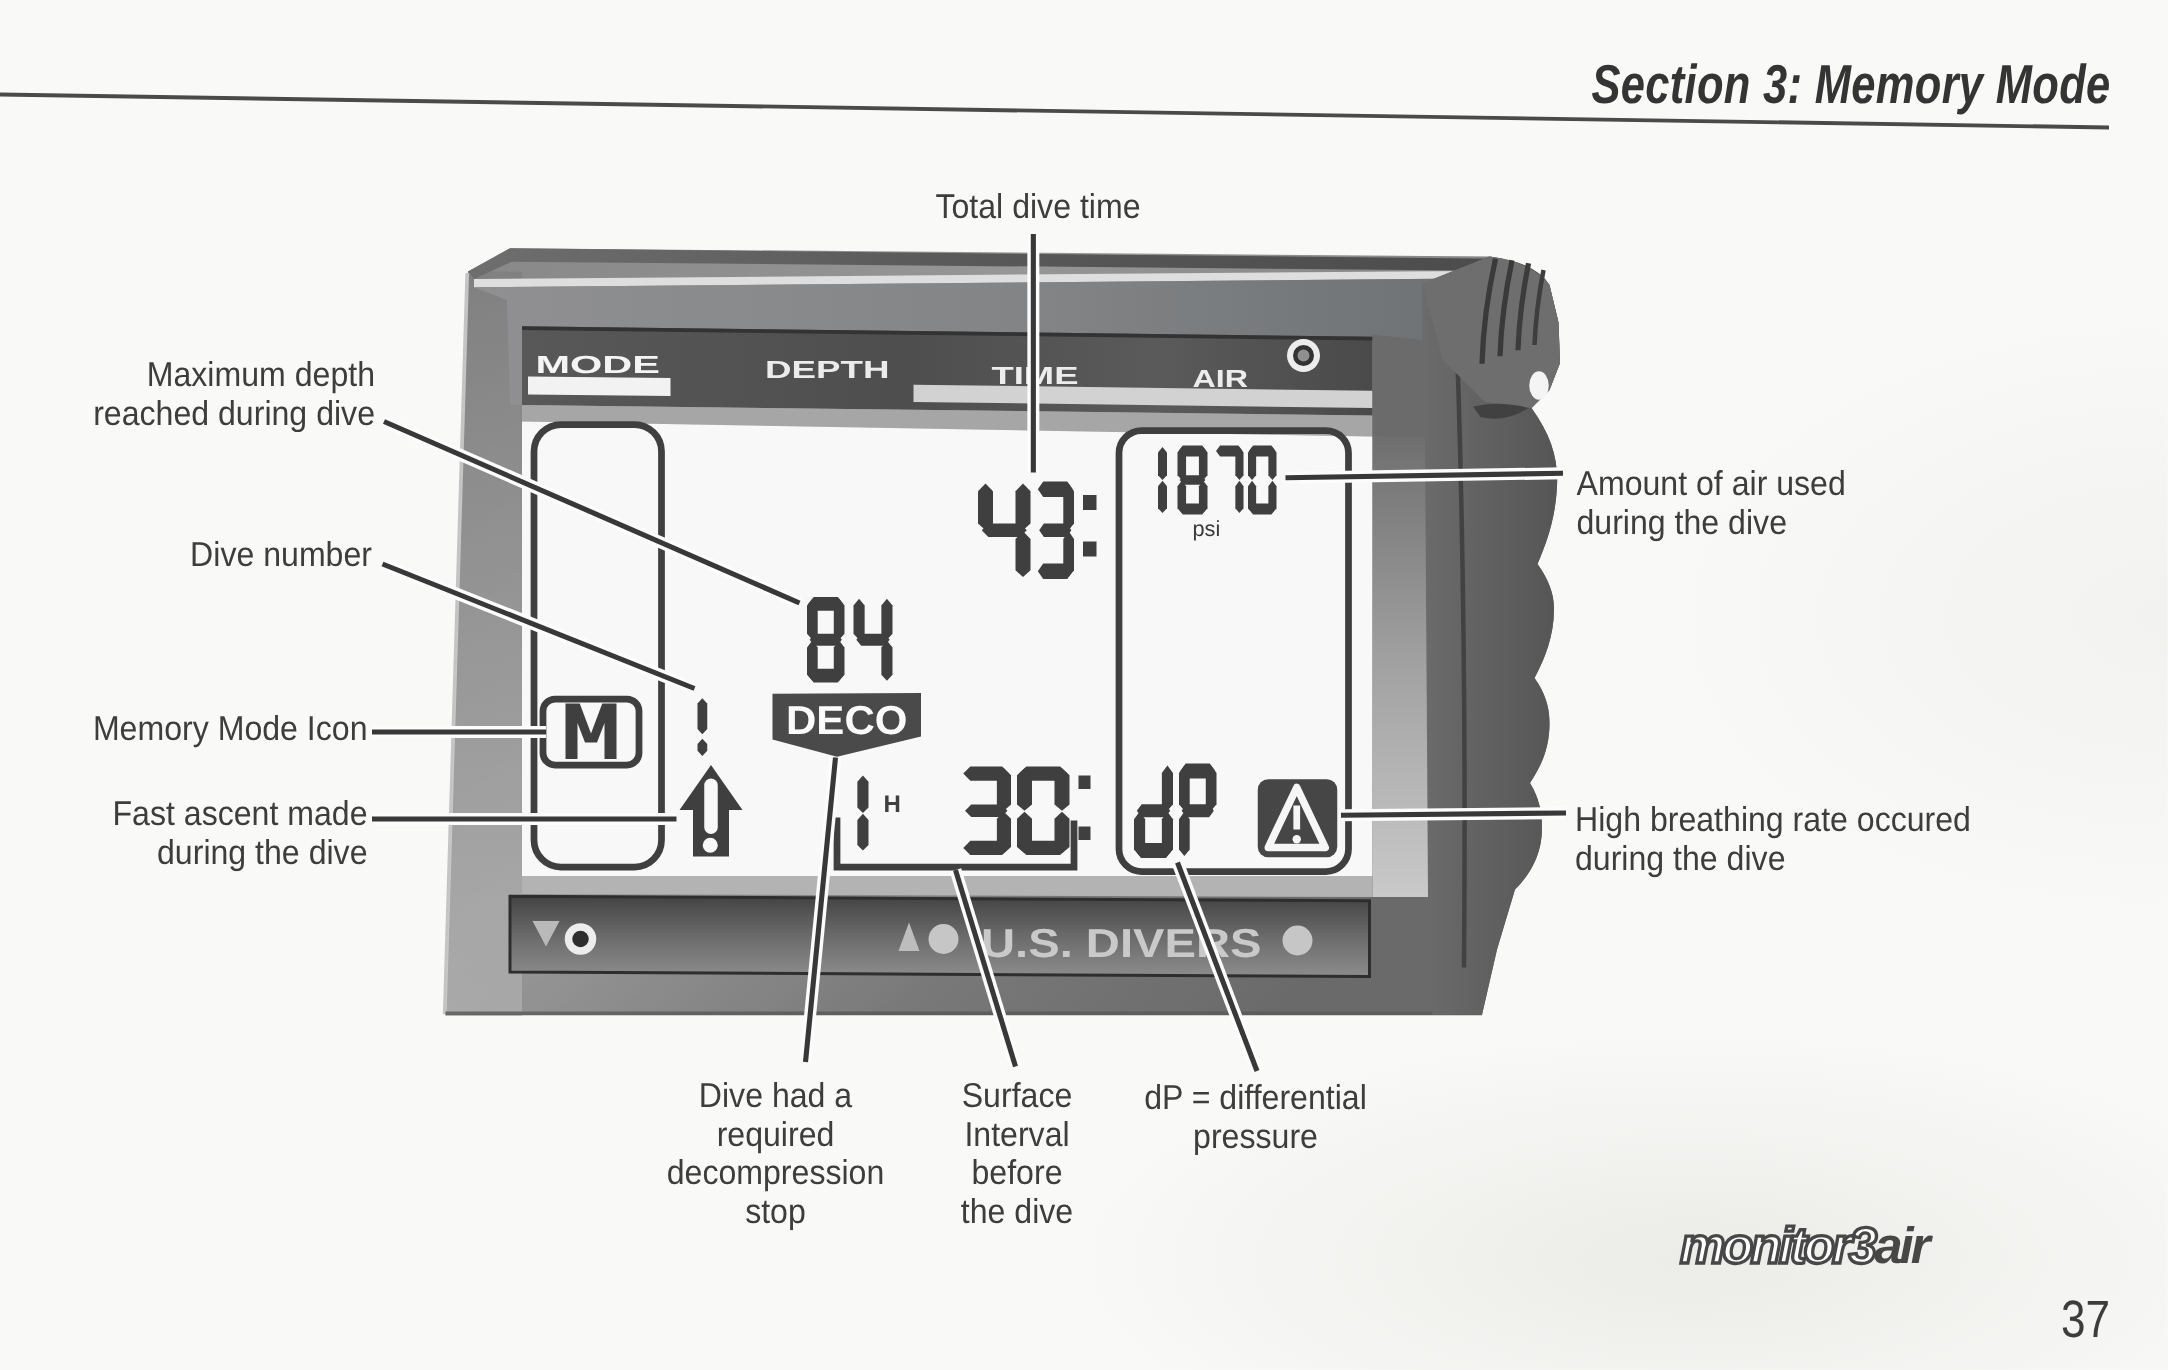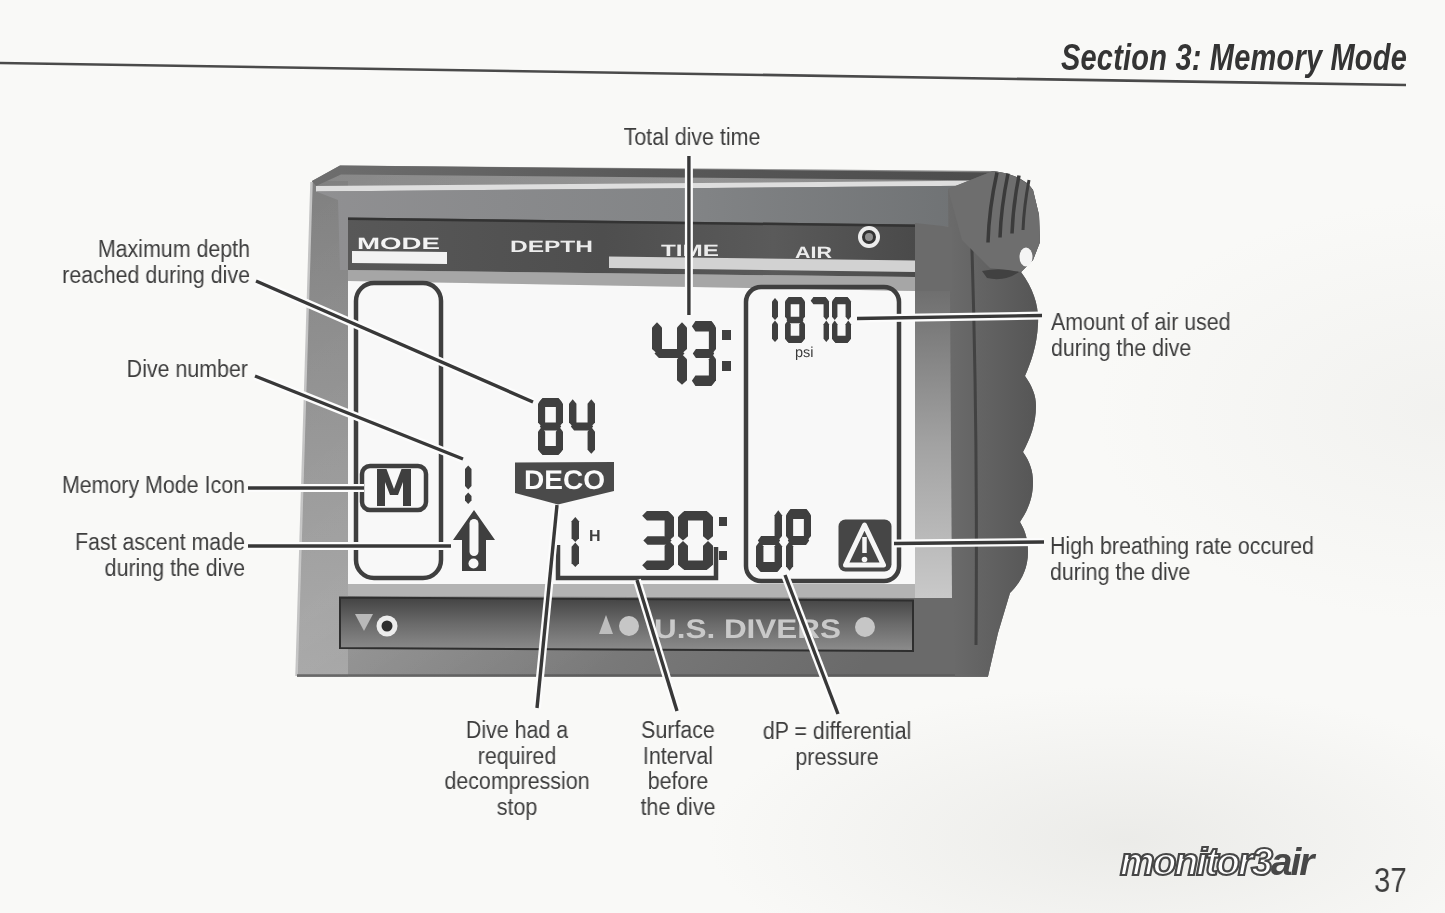--- a/index.html
+++ b/index.html
@@ -227,14 +227,14 @@
 <div style="position:absolute;font-family:'Liberation Sans',sans-serif;color:#3d3d3d;font-size:23px;line-height:25.5px;transform:scaleX(0.93);left:616px;top:125px;width:152px;text-align:center;transform-origin:center top;">Total dive time</div>
 <div style="position:absolute;font-family:'Liberation Sans',sans-serif;color:#3d3d3d;font-size:23px;line-height:25.5px;transform:scaleX(0.93);left:30px;top:237px;width:220px;text-align:right;transform-origin:right top;">Maximum depth<br>reached during dive</div>
 <div style="position:absolute;font-family:'Liberation Sans',sans-serif;color:#3d3d3d;font-size:23px;line-height:25.5px;transform:scaleX(0.93);left:30px;top:357px;width:218px;text-align:right;transform-origin:right top;">Dive number</div>
 <div style="position:absolute;font-family:'Liberation Sans',sans-serif;color:#3d3d3d;font-size:23px;line-height:25.5px;transform:scaleX(0.93);left:30px;top:473px;width:215px;text-align:right;transform-origin:right top;">Memory Mode Icon</div>
 <div style="position:absolute;font-family:'Liberation Sans',sans-serif;color:#3d3d3d;font-size:23px;line-height:25.5px;transform:scaleX(0.93);left:30px;top:530px;width:215px;text-align:right;transform-origin:right top;">Fast ascent made<br>during the dive</div>
 <div style="position:absolute;font-family:'Liberation Sans',sans-serif;color:#3d3d3d;font-size:23px;line-height:25.5px;transform:scaleX(0.93);left:1051px;top:310px;width:230px;transform-origin:left top;">Amount of air used<br>during the dive</div>
 <div style="position:absolute;font-family:'Liberation Sans',sans-serif;color:#3d3d3d;font-size:23px;line-height:25.5px;transform:scaleX(0.93);left:1050px;top:534px;width:290px;transform-origin:left top;">High breathing rate occured<br>during the dive</div>
 <div style="position:absolute;font-family:'Liberation Sans',sans-serif;color:#3d3d3d;font-size:23px;line-height:25.5px;transform:scaleX(0.93);left:427px;top:718px;width:180px;text-align:center;transform-origin:center top;">Dive had a<br>required<br>decompression<br>stop</div>
 <div style="position:absolute;font-family:'Liberation Sans',sans-serif;color:#3d3d3d;font-size:23px;line-height:25.5px;transform:scaleX(0.93);left:628px;top:718px;width:100px;text-align:center;transform-origin:center top;">Surface<br>Interval<br>before<br>the dive</div>
 <div style="position:absolute;font-family:'Liberation Sans',sans-serif;color:#3d3d3d;font-size:23px;line-height:25.5px;transform:scaleX(0.93);left:737px;top:719px;width:200px;text-align:center;transform-origin:center top;">dP = differential<br>pressure</div>
-<div style="position:absolute;left:1120px;top:840px;font-family:'Liberation Sans',sans-serif;font-weight:bold;font-style:italic;font-size:39px;letter-spacing:-2px;"><span style="color:#fff;-webkit-text-stroke:2.2px #474747;">monitor3</span><span style="color:#474747;">air</span></div>
+<div style="position:absolute;left:1120px;top:812px;font-family:'Liberation Sans',sans-serif;font-weight:bold;font-style:italic;font-size:34px;letter-spacing:-2px;"><span style="color:#fff;-webkit-text-stroke:2.2px #474747;">monitor3</span><span style="color:#474747;">air</span></div>
 <div style="position:absolute;left:1374px;top:860px;font-family:'Liberation Sans',sans-serif;font-size:35px;color:#3d3d3d;transform:scaleX(0.84);transform-origin:left top;">37</div>
 
 </body></html>

